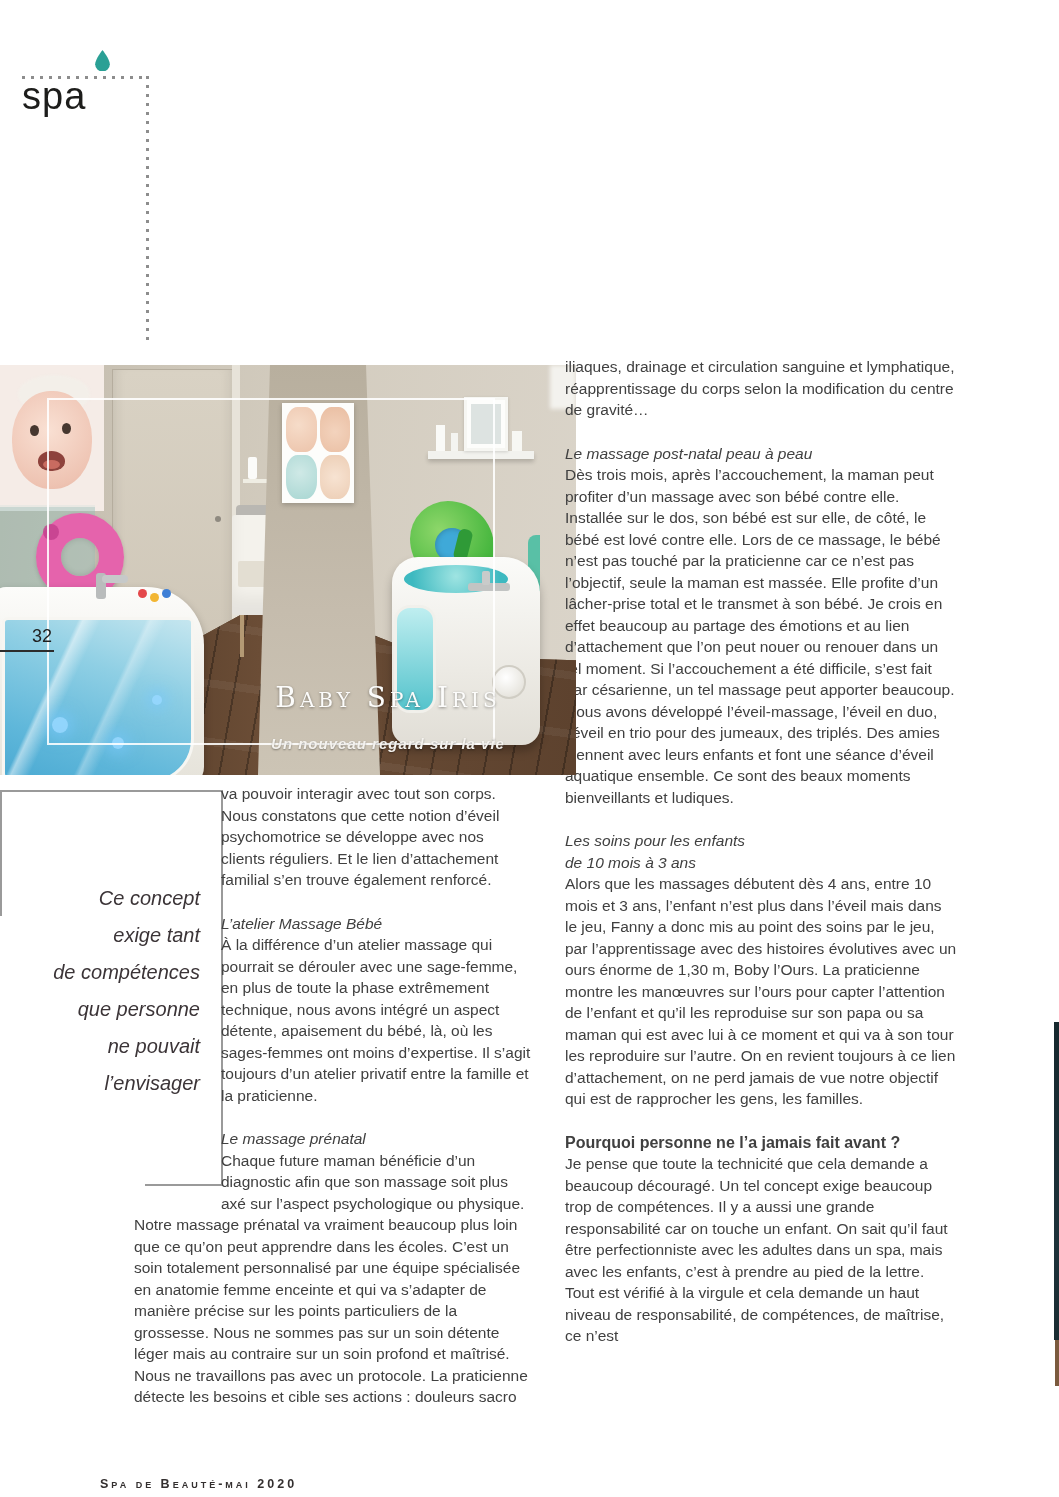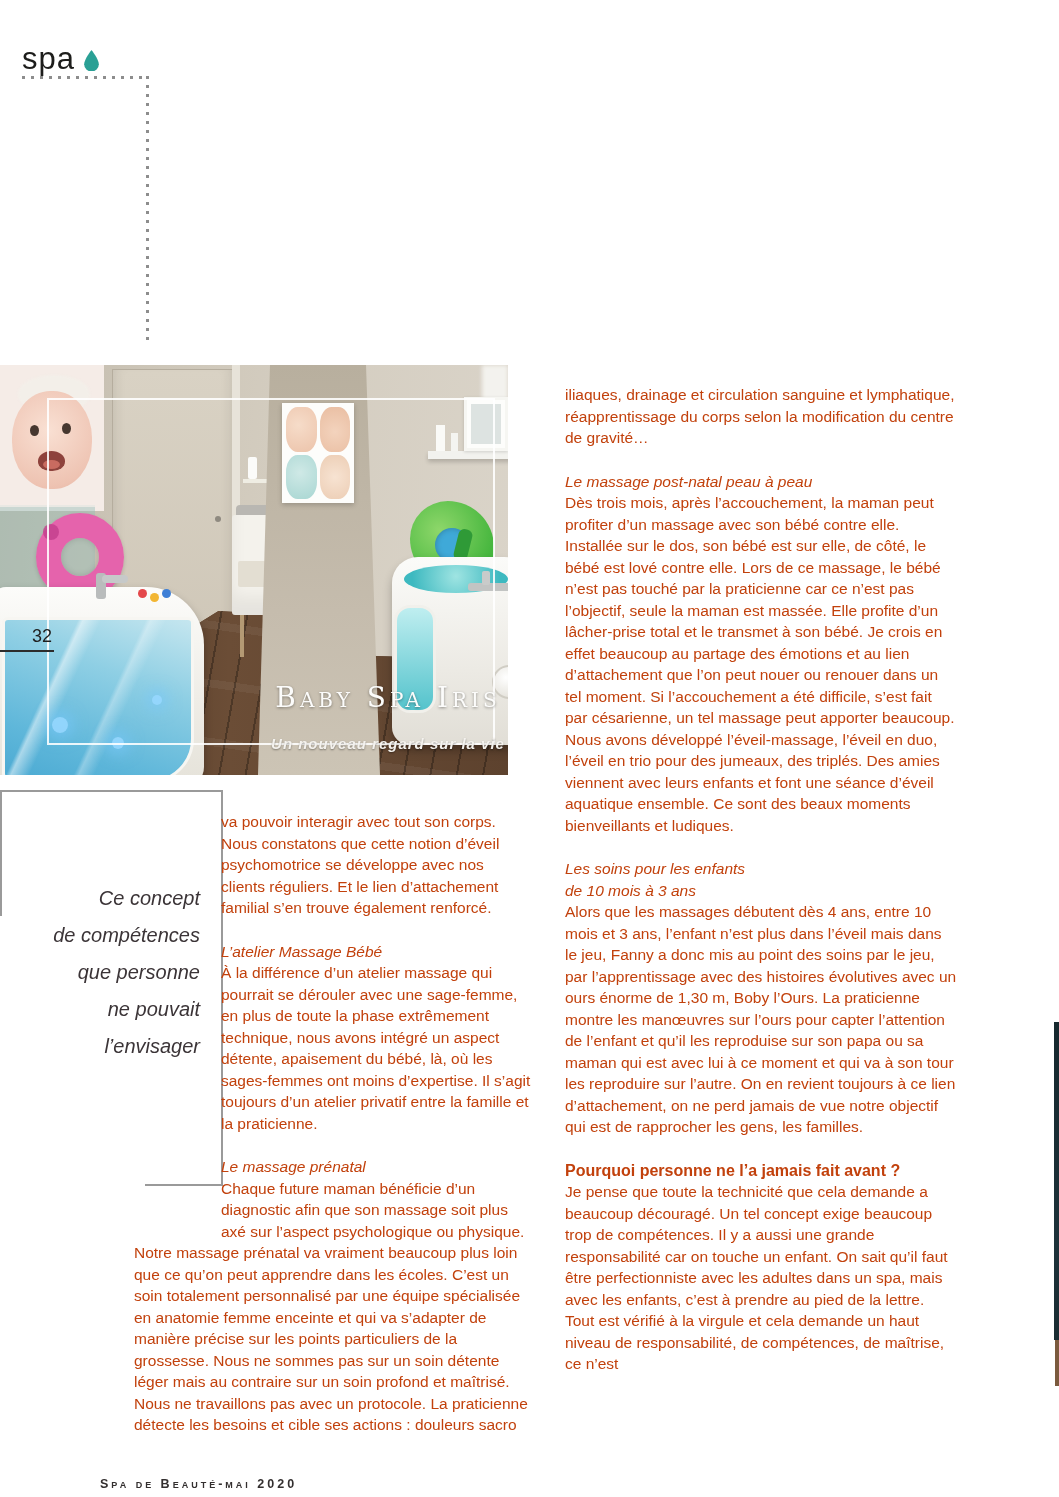--- a/index.html
+++ b/index.html
@@ -1,31 +1,31 @@
 <!DOCTYPE html>
 <html><head>
 <meta charset="utf-8">
 <style>
   html,body{margin:0;padding:0;background:#ffffff;}
   .page{position:relative;width:1059px;height:1497px;background:#ffffff;overflow:hidden;
         font-family:"Liberation Sans",sans-serif;color:#362f31;}
 
   
   .logo{position:absolute;left:22px;top:44px;display:flex;align-items:flex-start;}
-  .logo-text{font-size:31px;line-height:30px;font-weight:500;letter-spacing:1px;color:#1d1d1b;}
+  .logo-text{font-size:38px;line-height:30px;font-weight:500;letter-spacing:1px;color:#1d1d1b;margin-top:37px;}
   .logo-drop{margin:6px 0 0 8px;}
 
   
   .dots-h{position:absolute;left:22px;top:76px;width:127px;height:3px;
           background-image:repeating-linear-gradient(90deg,#8d8d8d 0 3px,transparent 3px 9px);}
   .dots-v{position:absolute;left:146px;top:76px;width:3px;height:266px;
           background-image:repeating-linear-gradient(180deg,#8d8d8d 0 3px,transparent 3px 9px);}
 
   
-  .photo{position:absolute;left:0;top:365px;width:508px;height:410px;overflow:hidden;background:#000000;}
+  .photo{position:absolute;left:0;top:365px;width:576px;height:410px;overflow:hidden;background:#000000;}
   .ph-wall{position:absolute;inset:0;background:linear-gradient(95deg,#c1b9ab 0%,#cdc6b8 30%,#d4cdc0 55%,#dad4c9 100%);}
   .ph-light{position:absolute;right:0;top:0;width:26px;height:44px;background:#f3f2ee;filter:blur(2px);}
   .ph-floor{position:absolute;inset:0;z-index:2;
       background:linear-gradient(90deg,#46311f,#6b4d36 45%,#5d422e),#5f452f;
       background-blend-mode:normal;
       clip-path:polygon(0 76%,30% 70%,43% 60%,56% 61%,74% 71%,100% 72%,100% 100%,0 100%);}
   .ph-floor:after{content:"";position:absolute;inset:0;
       background:repeating-linear-gradient(100deg,rgba(0,0,0,.28) 0 2px,transparent 2px 26px),
                  repeating-linear-gradient(8deg,rgba(255,255,255,.05) 0 8px,transparent 8px 58px);}
   .ph-door{position:absolute;left:112px;top:4px;width:120px;height:283px;z-index:1;
@@ -117,21 +117,21 @@
   
   .qb{position:absolute;background:#9a9a9a;}
   .qb-top{left:0;top:790px;width:223px;height:2px;}
   .qb-right{left:221px;top:790px;width:2px;height:396px;}
   .qb-bottom{left:145px;top:1184px;width:78px;height:2px;}
   .qb-left{left:0;top:790px;width:2px;height:126px;}
   .pull-quote{position:absolute;left:6px;top:880px;width:194px;text-align:right;z-index:2;
       font-style:italic;font-size:20px;line-height:37px;color:#3b3437;}
 
   
-  .col{position:absolute;font-size:15.5px;line-height:21.5px;color:#c2410c;margin-top:28px;}
+  .col{position:absolute;font-size:15.5px;line-height:21.5px;color:#404040;}
   .col-mid{left:134px;top:783px;width:398px;}
   .col-right{left:565px;top:356px;width:392px;}
   .col p{margin:0;}
   .col .ind{margin-left:87px;}
   .col h3{margin:22px 0 0 0;font-size:15.5px;line-height:21.5px;font-weight:normal;font-style:italic;
       text-underline-offset:3px;}
   .col h3.ind{margin-left:87px;}
   .col h3.tight{margin-top:0;}
   .col h4{margin:22px 0 0 0;font-size:16px;line-height:21.5px;font-weight:bold;}
 
@@ -224,20 +224,21 @@
 
   <div class="pageno">32</div>
 
   <div class="qb qb-top"></div>
   <div class="qb qb-right"></div>
   <div class="qb qb-bottom"></div>
   <div class="qb qb-left"></div>
 
   <div class="pull-quote">
     <div>Ce concept</div>
+    <div>exige tant</div>
     <div>de compétences</div>
     <div>que personne</div>
     <div>ne pouvait</div>
     <div>l’envisager</div>
   </div>
 
   <div class="col col-mid">
     <p class="ind">va pouvoir interagir avec tout son corps. Nous constatons que cette notion d’éveil psychomotrice se développe avec nos clients réguliers. Et le lien d’attachement familial s’en trouve également renforcé.</p>
     <h3 class="ind">L’atelier Massage Bébé</h3>
     <p class="ind">À la différence d’un atelier massage qui pourrait se dérouler avec une sage-femme, en plus de toute la phase extrêmement technique, nous avons intégré un aspect détente, apaisement du bébé, là, où les sages-femmes ont moins d’expertise. Il s’agit toujours d’un atelier privatif entre la famille et la praticienne.</p>

